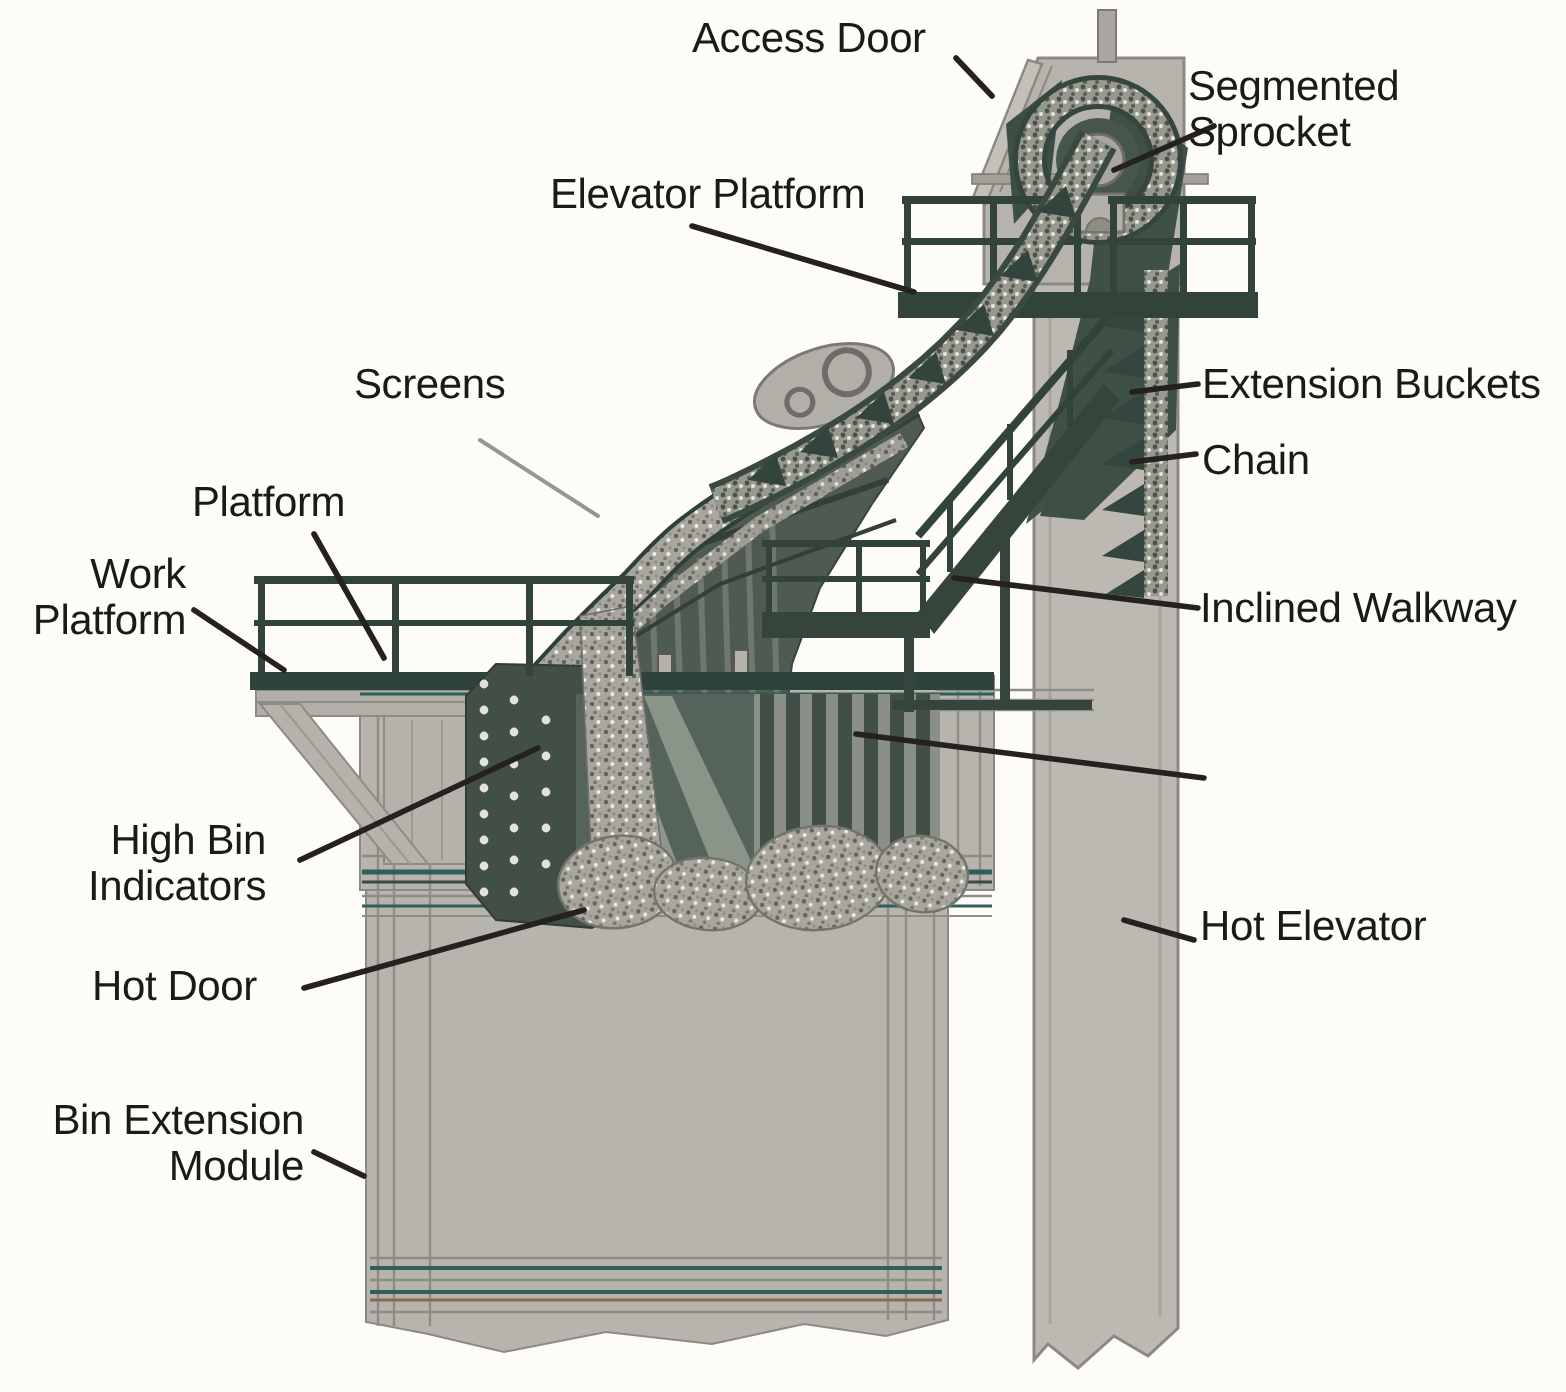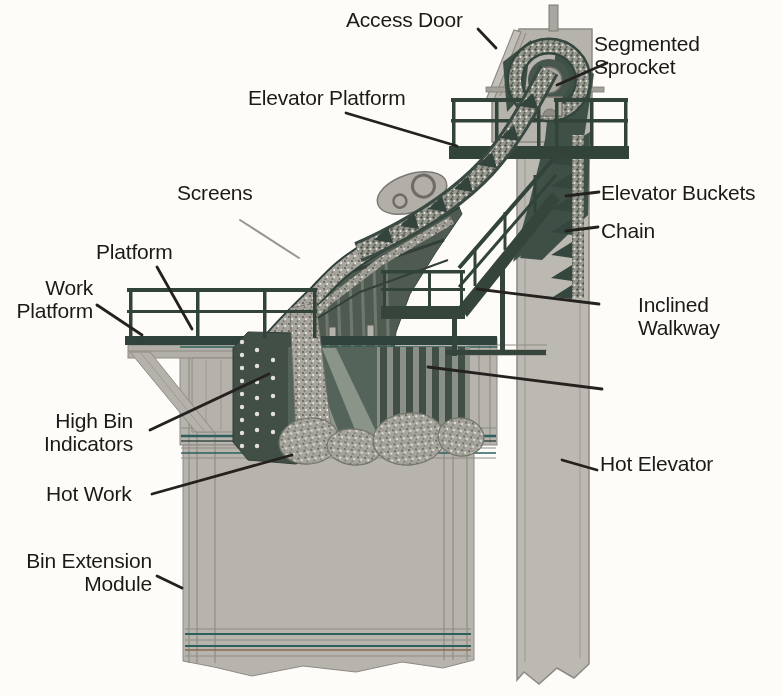--- a/index.html
+++ b/index.html
@@ -281,27 +281,27 @@
     <line x1="150" y1="430" x2="269" y2="374"></line>
     <line x1="152" y1="494" x2="292" y2="455"></line>
     <line x1="562" y1="460" x2="597" y2="470"></line>
     <line x1="157" y1="576" x2="182" y2="588"></line>
   </g>
 </svg>
 
   <div class="label" style="left:346px;top:8px;">Access Door</div>
   <div class="label" style="left:594px;top:32px;">Segmented
 Sprocket</div>
-  <div class="label" style="left:248px;top:86px;">Elevator Platform</div>
+  <div class="label" style="left:275px;top:86px;">Elevator Platform</div>
   <div class="label" style="left:177px;top:181px;">Screens</div>
   <div class="label" style="left:96px;top:240px;">Platform</div>
   <div class="label ra" style="left:0px;top:276px;width:93px;">Work
 Platform</div>
-  <div class="label" style="left:601px;top:181px;">Elevator Buckets</div>
+  <div class="label" style="left:601px;top:181px;">Extension Buckets</div>
   <div class="label" style="left:601px;top:219px;">Chain</div>
-  <div class="label" style="left:600px;top:293px;margin-left:38px;">Inclined Walkway</div>
+  <div class="label" style="left:600px;top:293px;">Inclined Walkway</div>
   <div class="label ra" style="left:27px;top:409px;width:106px;">High Bin
 Indicators</div>
-  <div class="label" style="left:46px;top:482px;">Hot Work</div>
+  <div class="label" style="left:46px;top:482px;">Hot Door</div>
   <div class="label" style="left:600px;top:452px;">Hot Elevator</div>
   <div class="label ra" style="left:7px;top:549px;width:145px;">Bin Extension
 Module</div>
 </div>
 
 </body></html>

